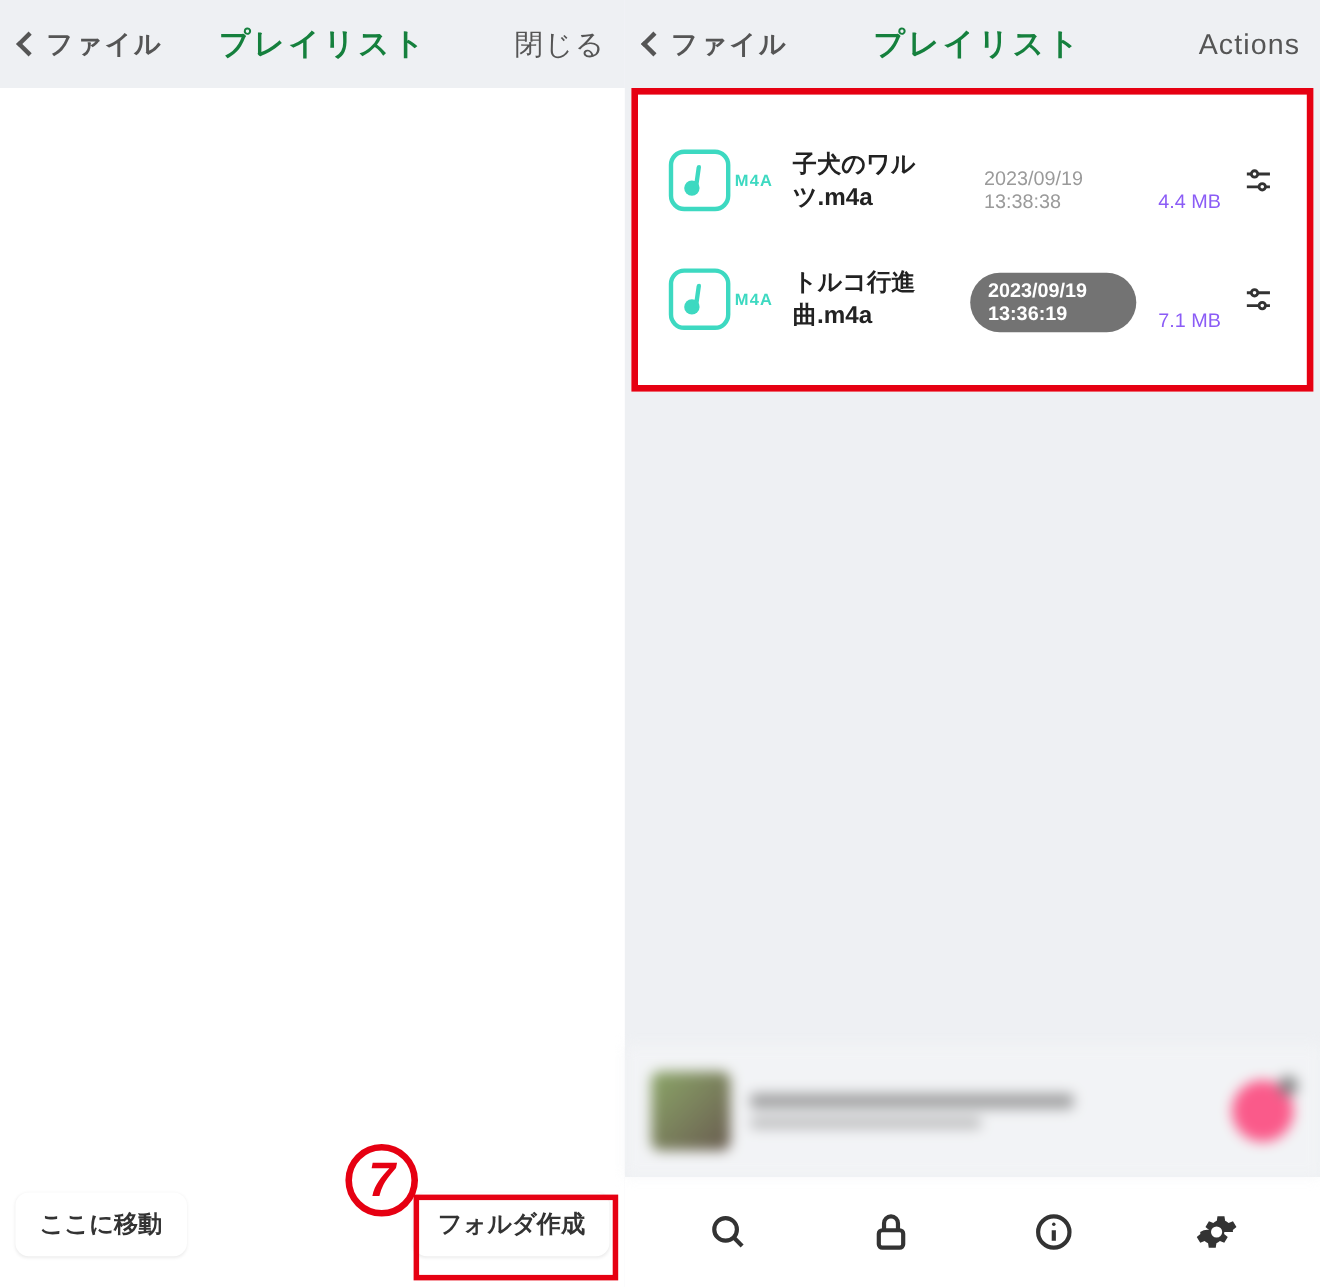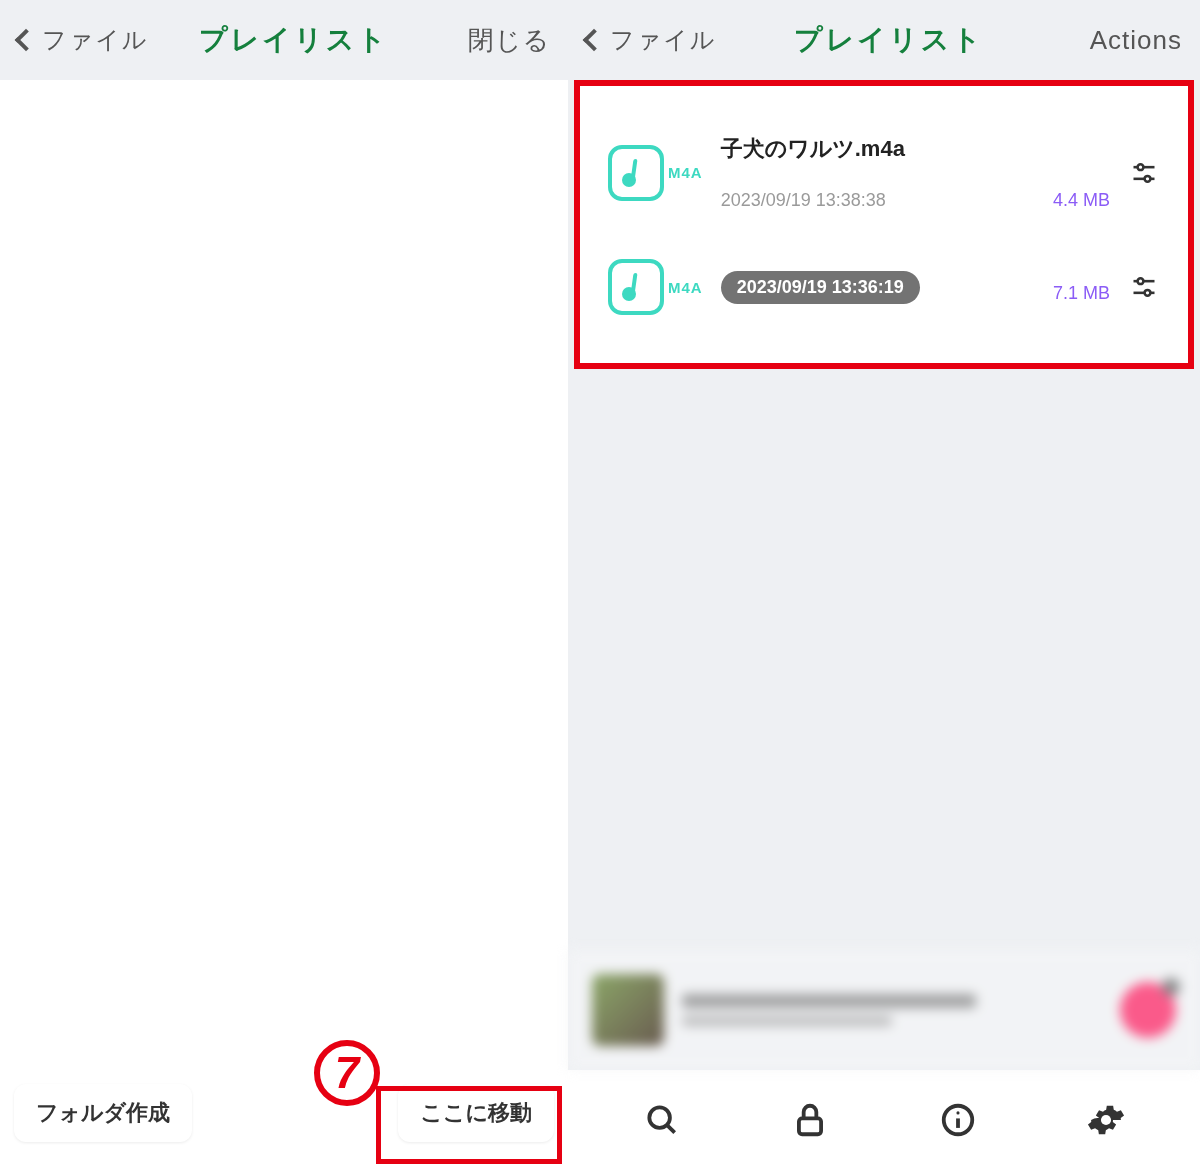--- a/index.html
+++ b/index.html
@@ -20,21 +20,21 @@
     .pane-left { width: 568px; background: #fff; }
     .pane-right { width: 632px; background: #eef0f3; }
     .header {
       height: 80px;
       padding: 0 18px;
       display: flex;
       align-items: center;
       justify-content: space-between;
       background: #eef0f3;
     }
-    .back-group { display: flex; align-items: center; gap: 4px; }
+    .back-group { display: flex; align-items: center; gap: 4px; font-weight: bold; }
     .chevron-left {
       width: 16px; height: 16px;
       border-left: 4px solid #555;
       border-bottom: 4px solid #555;
       transform: rotate(45deg);
       margin-right: 4px;
     }
     .back-label { font-size: 24px; color: #555; letter-spacing: 2px; }
     .title { font-size: 28px; font-weight: 700; color: #15803d; letter-spacing: 3px; }
     .action-label { font-size: 26px; color: #555; letter-spacing: 1px; margin-left: 28px; }
@@ -119,21 +119,21 @@
     .music-note::after {
       content: "";
       position: absolute;
       width: 4px; height: 22px;
       background: #3dd9c1;
       bottom: 6px; left: 10px;
       border-radius: 2px;
       transform: skewX(-8deg);
     }
     .ext-label { font-size: 15px; font-weight: 700; color: #3dd9c1; letter-spacing: 1px; }
-    .file-meta { flex: 1; display: flex; flex-direction: column; gap: 26px; }
+    .file-meta { flex: 1; display: flex; flex-direction: row; gap: 10px; }
     .file-name { font-size: 22px; font-weight: 700; color: #222; }
     .file-sub { display: flex; align-items: flex-end; justify-content: space-between; gap: 20px; }
     .file-date { font-size: 18px; color: #9a9a9a; }
     .file-date.pill {
       background: #737373;
       color: #fff;
       padding: 6px 16px;
       border-radius: 999px;
       font-weight: 600;
     }
@@ -199,22 +199,22 @@
   <div class="header">
     <div class="back-group">
       <span class="chevron-left"></span>
       <span class="back-label">ファイル</span>
     </div>
     <div class="title">プレイリスト</div>
     <div class="action-label">閉じる</div>
   </div>
   <div class="content-left"></div>
   <div class="footer-left">
+    <button class="btn">ここに移動</button>
     <button class="btn">フォルダ作成</button>
-    <button class="btn">ここに移動</button>
     <div class="highlight-box"></div>
     <div class="step-badge">7</div>
   </div>
 </div>
 
 <div class="pane pane-right">
   <div class="header">
     <div class="back-group">
       <span class="chevron-left"></span>
       <span class="back-label">ファイル</span>
@@ -250,20 +250,21 @@
     </div>
 
     <div class="file-row">
       <div class="file-icon-box">
         <div class="music-icon">
             <div class="music-note"></div>
           </div>
         <div class="ext-label">M4A</div>
       </div>
       <div class="file-meta">
+        <div class="file-name">トルコ行進曲.m4a</div>
         <div class="file-sub">
           <span class="file-date pill">2023/09/19 13:36:19</span>
           <span class="file-size">7.1 MB</span>
         </div>
       </div>
       <div class="sliders-icon">
         <svg viewBox="0 0 24 24" width="28" height="28" fill="none" stroke="currentColor" stroke-width="2.2">
           <line x1="3" y1="7" x2="21" y2="7"></line>
             <circle cx="9" cy="7" r="2.5" fill="#fff"></circle>
           <line x1="3" y1="17" x2="21" y2="17"></line>

